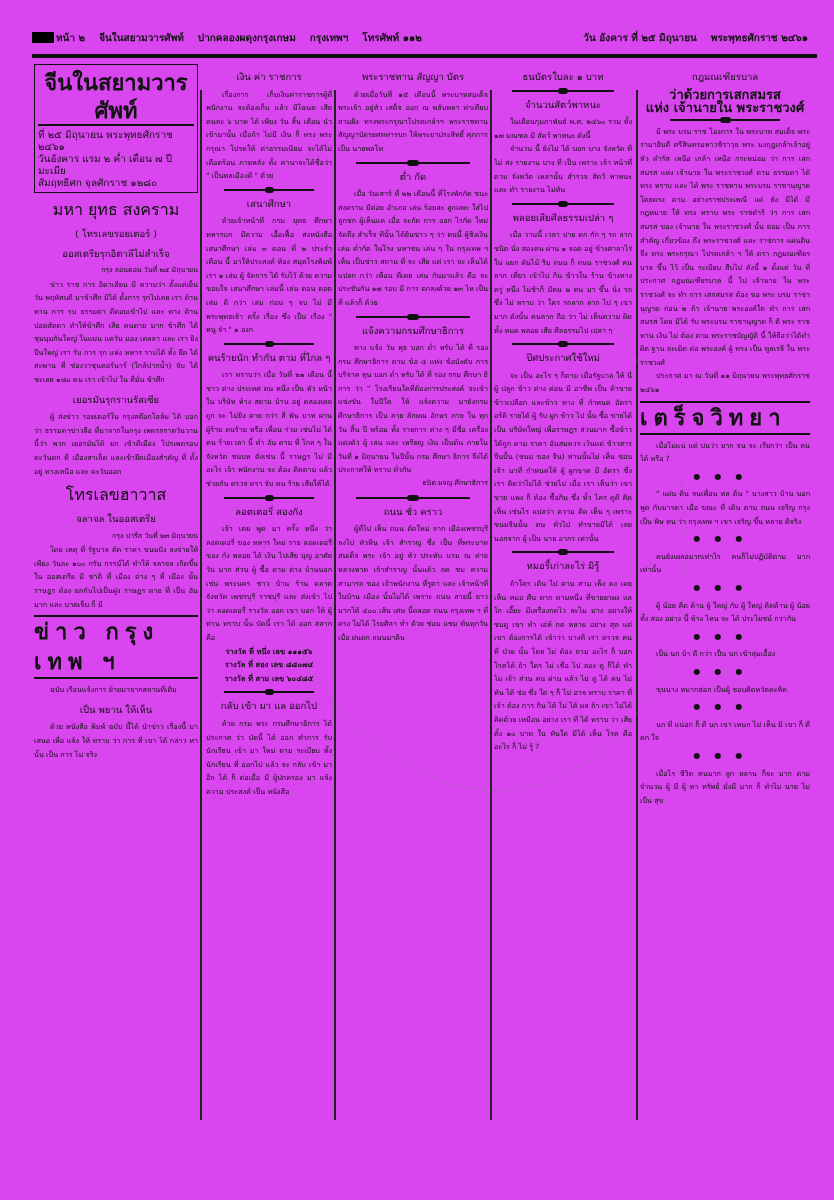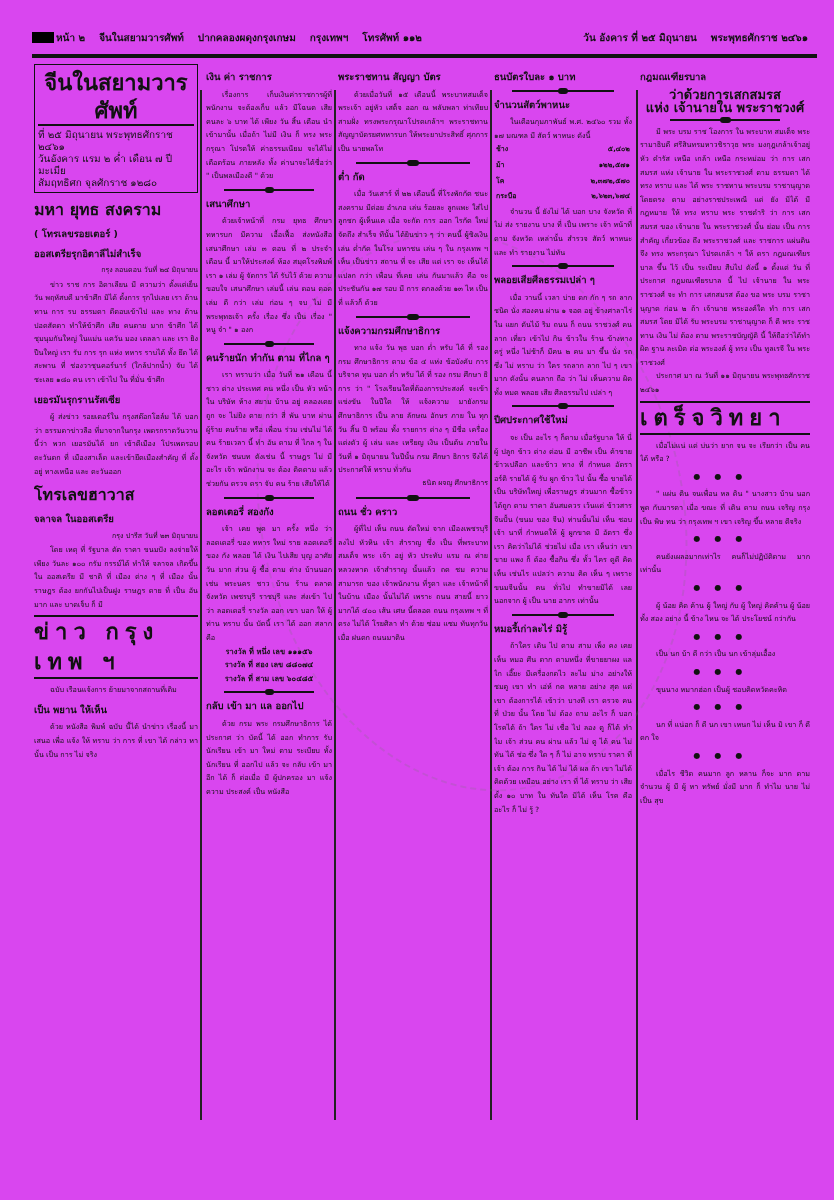--- a/index.html
+++ b/index.html
@@ -12,21 +12,21 @@
   .masthead span { margin-right: 14px; }
   .masthead .spacer { flex: 1; }
   .rule-top { position: absolute; left: 32px; top: 54px; width: 785px; height: 4px; background: #111; }
   .col { position: absolute; top: 64px; bottom: 60px; overflow: hidden; font-size: 7.2px; line-height: 13.6px; }
   .col1 { left: 34px; width: 164px; }
   .col2 { left: 206px; width: 126px; }
   .col3 { left: 338px; width: 150px; }
   .col4 { left: 494px; width: 138px; }
   .col5 { left: 640px; width: 170px; }
   .vrule { position: absolute; top: 90px; width: 2px; background: #222; }
-  .headline { font-weight: bold; font-size: 9.5px; margin: 6px 0 4px; }
+  .headline { text-align: center; font-weight: normal; font-size: 9.5px; margin: 6px 0 4px; }
   .headline.big { font-size: 16px; line-height: 22px; }
   .sub { text-align: center; font-size: 13px; font-weight: bold; }
   .dateline { text-align: right; font-size: 7px; }
   p.body { margin: 0; text-indent: 16px; text-align: justify; font-weight: normal; }
   .sep { height: 2px; margin: 6px 18px; background: #111; position: relative; }
   .sep::after { content: ""; position: absolute; left: 45%; top: -2px; width: 10%; height: 6px; background: #111; border-radius: 3px; }
   .nameplate { border: 1px solid #111; padding: 3px; margin-bottom: 6px; }
   .nameplate .title { font-size: 22px; font-weight: bold; line-height: 28px; text-align: center;
                       border-bottom: 2px solid #111; margin-bottom: 3px; font-family: "DejaVu Serif", serif; }
   .nameplate .line { font-size: 10px; font-weight: normal; text-align: left; line-height: 12px; }
@@ -123,40 +123,20 @@
     <div class="sep"></div>
     <div class="headline">ถนน ชั่ว คราว</div>
     <p class="body">ผู้ที่ไป เห็น ถนน ตัดใหม่ จาก เมืองเพชรบุรี ลงไป หัวหิน เจ้า สำราญ ซึ่ง เป็น ที่พระบาท สมเด็จ พระ เจ้า อยู่ หัว ประทับ แรม ณ ค่ายหลวงหาด เจ้าสำราญ นั้นแล้ว ถด ชม ความ สามารถ ของ เจ้าพนักงาน ที่รูดา และ เจ้าหน้าที่ ในบ้าน เมือง นั้นไม่ได้ เพราะ ถนน สายนี้ ยาวมากได้ ๔๐๐ เส้น เศษ นี้ตลอด ถนน กรุงเทพ ฯ ที่ ตรง ไม่ได้ โรยศิลา ทำ ด้วย ซ่อม แซม ทันทุกวัน เมื่อ ฝนตก ถนนมาดิน</p>
   </div>
 
   <div class="col col4">
     <div class="headline">ธนบัตรใบละ ๑ บาท</div>
     <div class="sep"></div>
     <div class="headline">จำนวนสัตว์พาหนะ</div>
     <p class="body">ในเดือนกุมภาพันธ์ พ.ศ. ๒๔๖๐ รวม ทั้ง ๑๗ มณฑล มี สัตว์ พาหนะ ดังนี้</p>
-    <table class="stats">
-      <tbody>
-          <tr>
-        <td>ช้าง</td>
-        <td class="num">๕,๔๐๒</td>
-      </tr>
-      <tr>
-        <td>ม้า</td>
-        <td class="num">๑๒๒,๕๗๑</td>
-      </tr>
-      <tr>
-        <td>โค</td>
-        <td class="num">๒,๓๗๒,๕๗๐</td>
-      </tr>
-      <tr>
-        <td>กระบือ</td>
-        <td class="num">๒,๖๒๓,๖๗๔</td>
-      </tr>
-    </tbody>
-      </table>
     <p class="body">จำนวน นี้ ยังไม่ ได้ บอก บาง จังหวัด ที่ไม่ ส่ง รายงาน บาง ที่ เป็น เพราะ เจ้า หน้าที่ ตาม จังหวัด เหล่านั้น สำรวจ สัตว์ พาหนะ และ ทำ รายงาน ไม่ทัน</p>
     <div class="sep"></div>
     <div class="headline">พลอยเสียศีลธรรมเปล่า ๆ</div>
     <p class="body">เมื่อ วานนี้ เวลา บ่าย ตก กัก ๆ รถ ลาก ชนิด นั่ง สองคน ผ่าน ๑ จอด อยู่ ข้างศาลาไร่ ใน แยก ตันไม้ ริม ถนน ก็ ถนน ราชวงศ์ คนลาก เที่ยว เข้าไป กิน ข้าวใน ร้าน ข้างทาง ครู่ หนึ่ง ไม่ช้าก็ มีคน ๒ คน มา ขึ้น นั่ง รถ ซึ่ง ไม่ ทราบ ว่า ใคร รถลาก ลาก ไป ๆ เขามาก ดังนั้น คนลาก ถือ ว่า ไม่ เห็นความ ผิด ทั้ง หมด พลอย เสีย ศีลธรรมไป เปล่า ๆ</p>
     <div class="sep"></div>
     <div class="headline">ปีศประกาศใช้ใหม่</div>
     <p class="body">จะ เป็น อะไร ๆ ก็ตาม เมื่อรัฐบาล ให้ นี่ ผู้ ปลูก ข้าว ต่าง ต่อน มี อาชีพ เป็น ค้าขาย ข้าวเปลือก และข้าว ทาง ที่ กำหนด อัตราอร์ดิ รายได้ ผู้ รับ ผูก ข้าว ไป นั้น ซื้อ ขายได้ เป็น บริษัทใหญ่ เพื่อราษฎร ส่วนมาก ซื้อข้าวได้ถูก ตาม ราคา อันสมควร เว้นแต่ ข้าวสารจีนปั้น (ขนม ของ จีน) ท่านนั้นไม่ เห็น ชอบ เจ้า นาที่ กำหนดให้ ผู้ ผูกขาด มี อัตรา ซึ่ง เรา คิดว่าไม่ได้ ช่วยไม่ เมื่อ เรา เห็นว่า เขา ขาย แพง ก็ ต้อง ซื้อกิน ซึ่ง ทั้ว ไคร ดูดี คิด เห็น เช่นไร แปลว่า ความ คิด เห็น ๆ เพราะ ขนมจีนนั้น คน ทั่วไป ทำขายมิได้ เลย นอกจาก ผู้ เป็น นาย อากร เท่านั้น</p>
     <div class="sep"></div>
     <div class="headline">หมอรี้เก่าละไร่ มิรู้</div>
     <p class="body">ถ้าใคร เดิน ไป ตาม สาม เพ็ง คง เคย เห็น หมอ ศีน ตาก ตามหนึ่ง ที่ขายยาผง แล ไก เอี๊ยะ มีเครื่องกดไว ละไม ม่าง อย่างให้ ชมดู เขา ทำ เอ่ห์ กด หลาย อย่าง สุด แต่ เขา ต้องการได้ เข้าว่า บางที เรา ตรวจ คน ที่ ป่วย นั้น โดย ไม่ ต้อง ถาม อะไร ก็ บอก โรคได้ ถ้า ใคร ไม่ เชื่อ ไป ลอง ดู ก็ได้ ทำ ไม เจ้า ส่วน คน ผ่าน แล้ว ไม่ ดู ได้ คน ไม่ ทัน ได้ ช่อ ซึ่ง ใด ๆ ก็ ไม่ อาจ ทราบ ราคา ที่ เจ้า ต้อง การ กิน ได้ ไม่ ได้ ผล ถ้า เขา ไม่ได้ คิดด้วย เหมือน อย่าง เรา ที่ ได้ ทราบ ว่า เสีย ตั้ง ๑๐ บาท ใน ทันใด มิได้ เห็น โรค คือ อะไร ก็ ไม่ รู้ ?</p>

